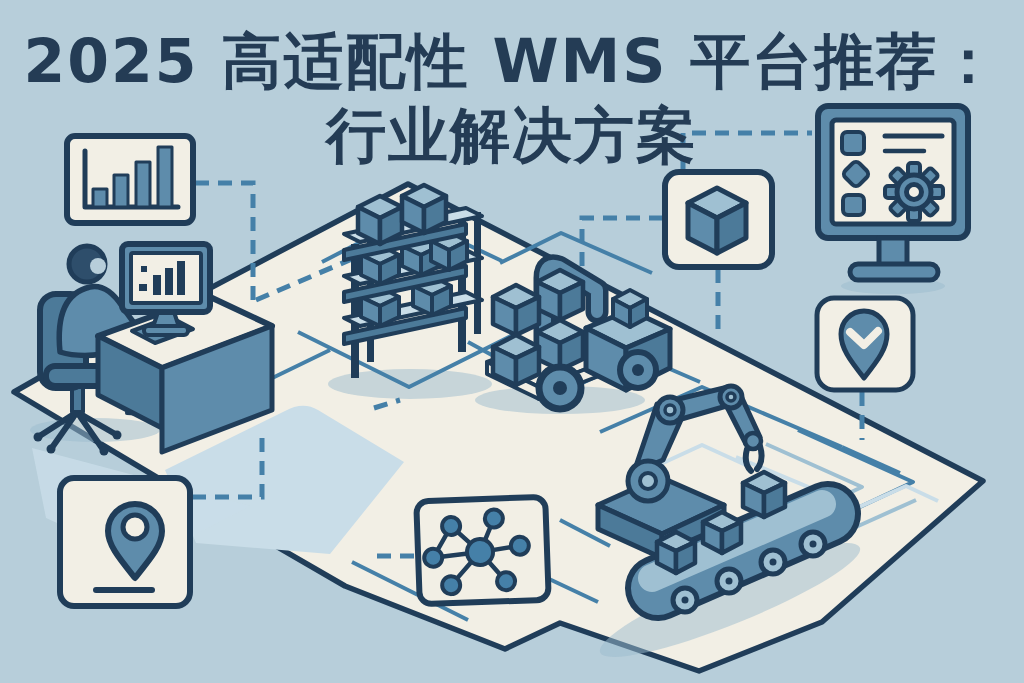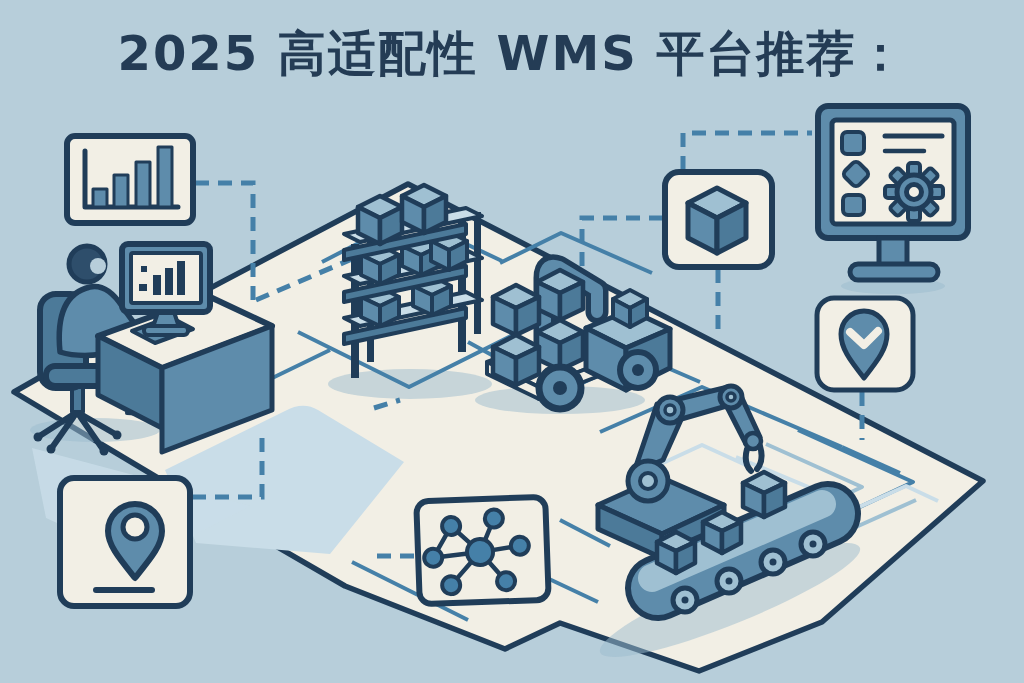--- a/index.html
+++ b/index.html
@@ -21,21 +21,21 @@
   .bgf{fill:var(--background);}
   .nf{fill:none;}
   .s{stroke:var(--outline);stroke-linejoin:round;stroke-linecap:round;}
   .pl{stroke:var(--dashed_line);fill:none;stroke-width:4;stroke-linejoin:round;}
   .pl-lt{stroke:var(--blue_light);}
   .pl-pale{stroke:var(--blue_pale);}
   .dsh{stroke:var(--dashed_line);fill:none;stroke-width:5;stroke-dasharray:14 9;}
   .shadow{fill:var(--shadow);opacity:.5;}
   .title{position:absolute;top:24px;left:0;right:0;text-align:center;
          font-family:"DejaVu Sans","Liberation Sans",sans-serif;font-weight:bold;
-         font-size:48px;line-height:1.24;color:var(--title);letter-spacing:2px;}
+         font-size:60px;line-height:1.24;color:var(--title);letter-spacing:2px;}
 </style>
 </head>
 <body>
 
 <div class="stage">
 <svg viewBox="0 0 1024 683" aria-hidden="true">
 
   <g>
     <path class="cream s" stroke-width="5.5" d="M 408,184 L 983,481 L 822,622 L 699,671 L 560,623 L 505,649 L 345,586 L 158,478 L 14,392 L 123,330 L 180,304 Z"></path>
     <path class="bp" d="M 165,470 L 285,411 Q 303,401 318,410 L 404,462 L 330,554 L 196,543 Z"></path>
@@ -334,14 +334,15 @@
       <circle cx="520" cy="547" r="9" fill="var(--dashed_line)" class="s" stroke-width="4"></circle>
       <circle cx="505" cy="582" r="9" fill="var(--dashed_line)" class="s" stroke-width="4"></circle>
       <circle cx="450" cy="584" r="9" fill="var(--dashed_line)" class="s" stroke-width="4"></circle>
       <circle cx="433" cy="556" r="9" fill="var(--dashed_line)" class="s" stroke-width="4"></circle>
     </g>
   </g>
 </svg>
 
 <div class="title">
   <div>2025 高适配性 WMS 平台推荐：</div>
+  <div>行业解决方案</div>
 </div>
 </div>
 
 </body></html>

